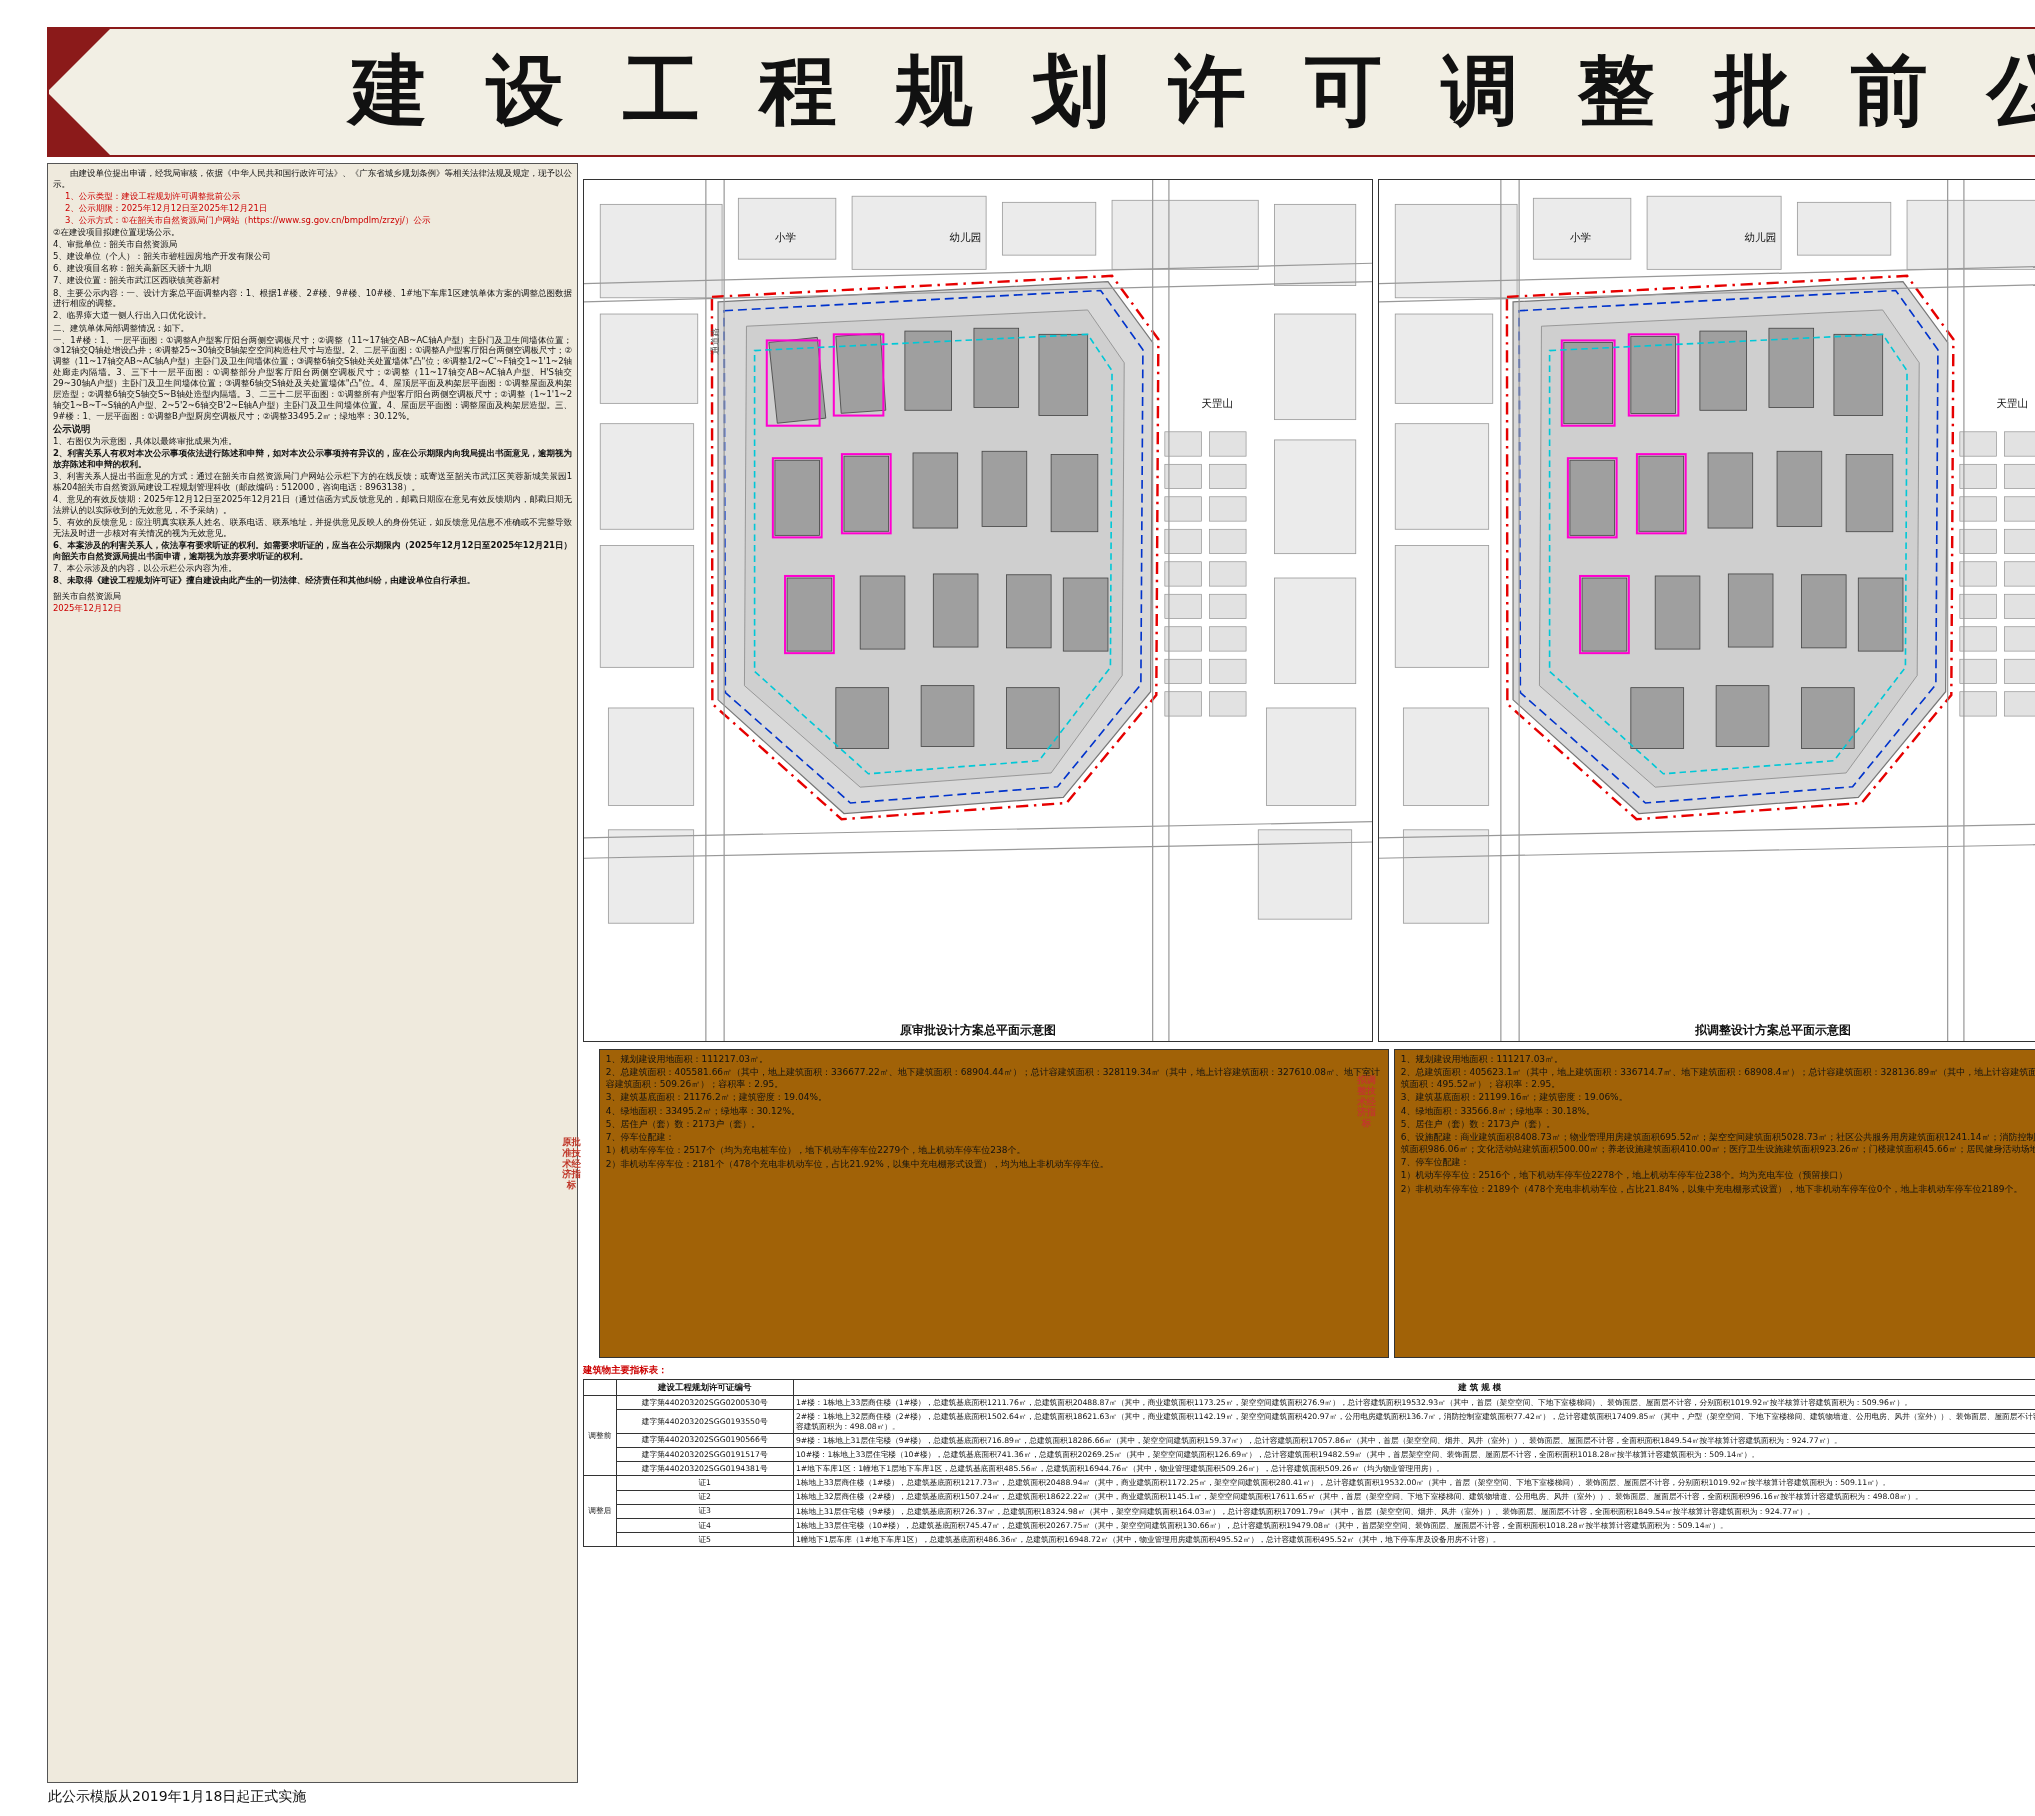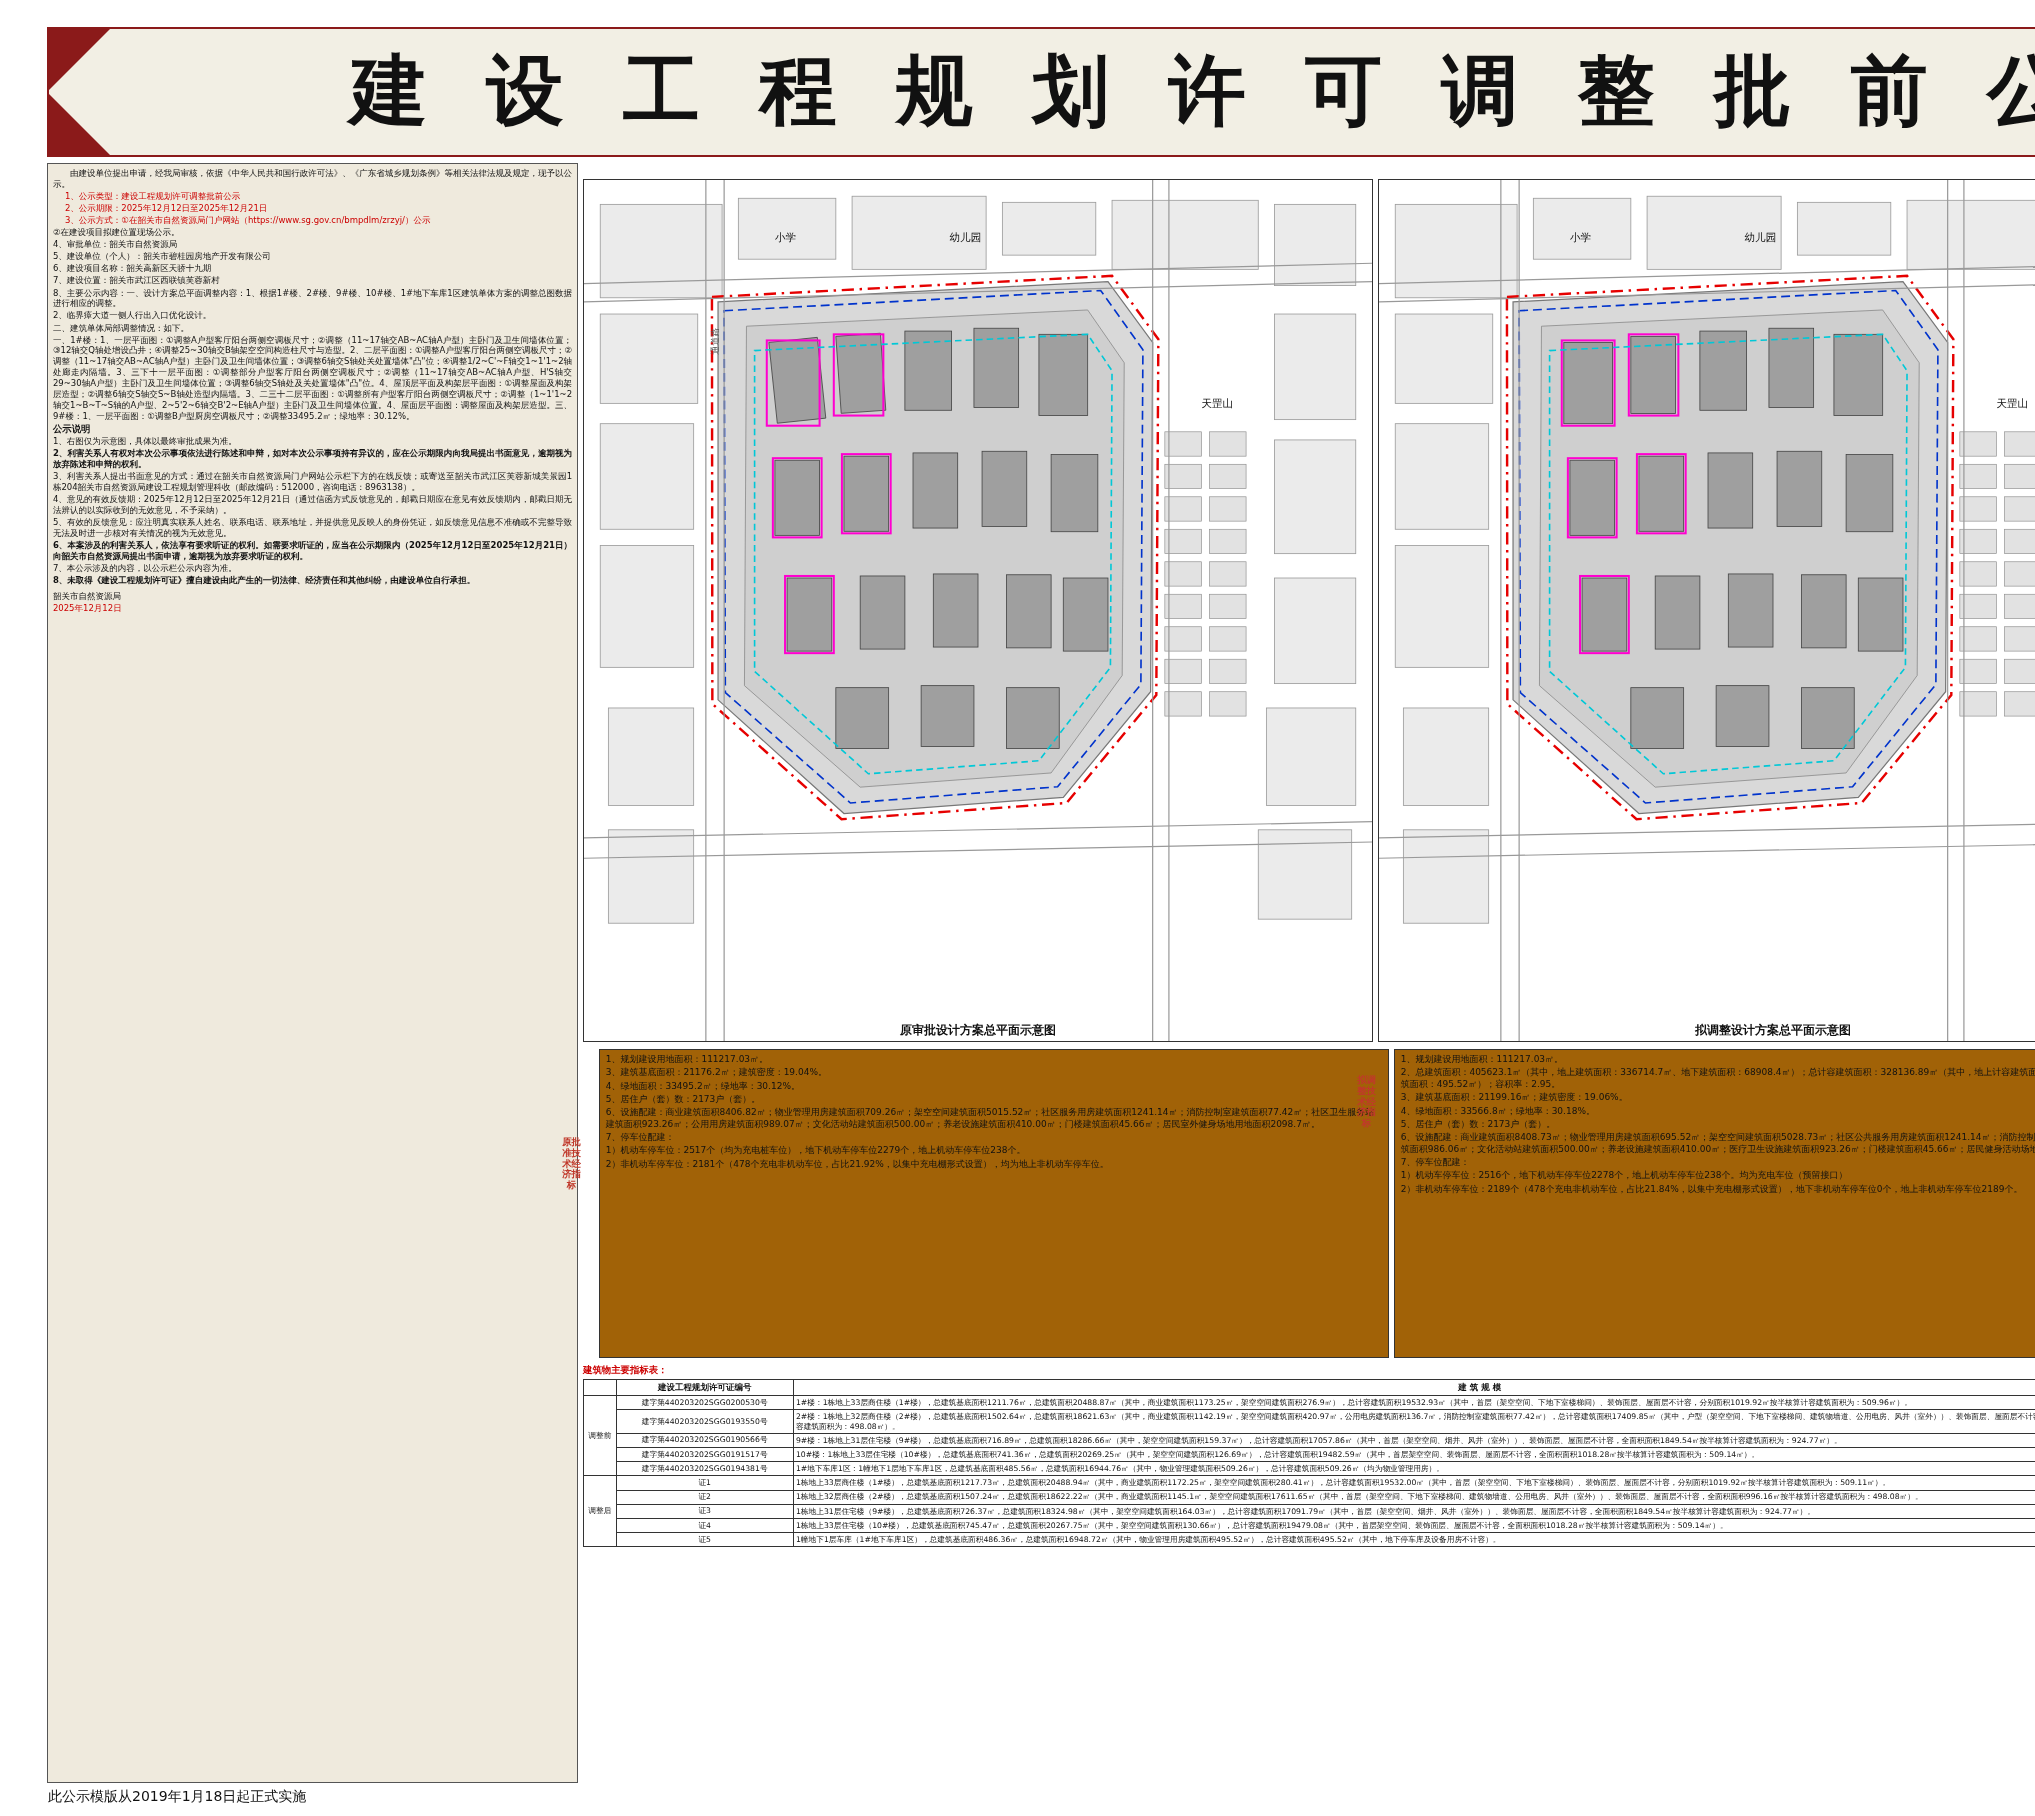--- a/index.html
+++ b/index.html
@@ -293,24 +293,24 @@
         <text x="900" y="150">幼儿园</text>
         <text x="1520" y="560">天罡山</text>
       </g>
     </svg>
     <div class="map-caption">拟调整设计方案总平面示意图</div>
   </div>
 
   <div class="side-tag" id="tag-left">原批准技术经济指标</div>
   <div class="econ" id="econ-left">
     <p>1、规划建设用地面积：111217.03㎡。</p>
+    <p>2、总建筑面积：405581.66㎡（其中，地上建筑面积：336677.22㎡、地下建筑面积：68904.44㎡）；总计容建筑面积：328119.34㎡（其中，地上计容建筑面积：327610.08㎡、地下室计容建筑面积：509.26㎡）；容积率：2.95。</p>
     <p>3、建筑基底面积：21176.2㎡；建筑密度：19.04%。</p>
     <p>4、绿地面积：33495.2㎡；绿地率：30.12%。</p>
     <p>5、居住户（套）数：2173户（套）。</p>
-    <p>6、设施配建：商业建筑面积8406.82㎡；物业管理用房建筑面积709.26㎡；架空空间建筑面积5015.52㎡；社区服务用房建筑面积1241.14㎡；消防控制室建筑面积77.42㎡；社区卫生服务站建筑面积923.26㎡；公用用房建筑面积989.07㎡；文化活动站建筑面积500.00㎡；养老设施建筑面积410.00㎡；门楼建筑面积45.66㎡；居民室外健身场地用地面积2098.7㎡。</p>
     <p>7、停车位配建：</p>
     <p>1）机动车停车位：2517个（均为充电桩车位），地下机动车停车位2279个，地上机动车停车位238个。</p>
     <p>2）非机动车停车位：2181个（478个充电非机动车位，占比21.92%，以集中充电棚形式设置），均为地上非机动车停车位。</p>
   </div>
 
   <div class="side-tag" id="tag-right">拟调整技术经济指标</div>
   <div class="econ" id="econ-right">
     <p>1、规划建设用地面积：111217.03㎡。</p>
     <p>2、总建筑面积：405623.1㎡（其中，地上建筑面积：336714.7㎡、地下建筑面积：68908.4㎡）；总计容建筑面积：328136.89㎡（其中，地上计容建筑面积：327641.37㎡、地下室计容建筑面积：495.52㎡）；容积率：2.95。</p>
     <p>3、建筑基底面积：21199.16㎡；建筑密度：19.06%。</p>

